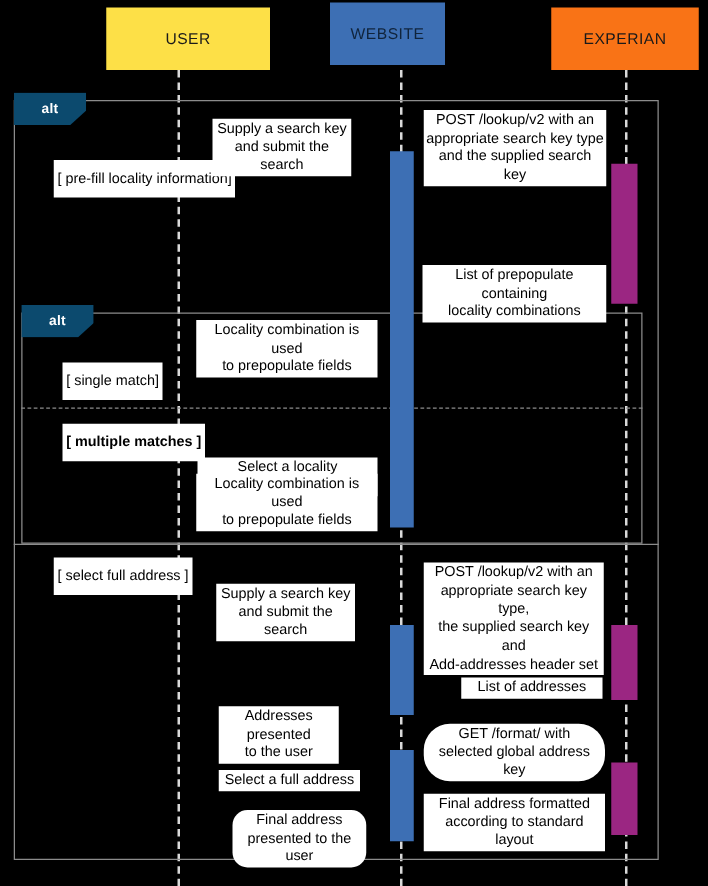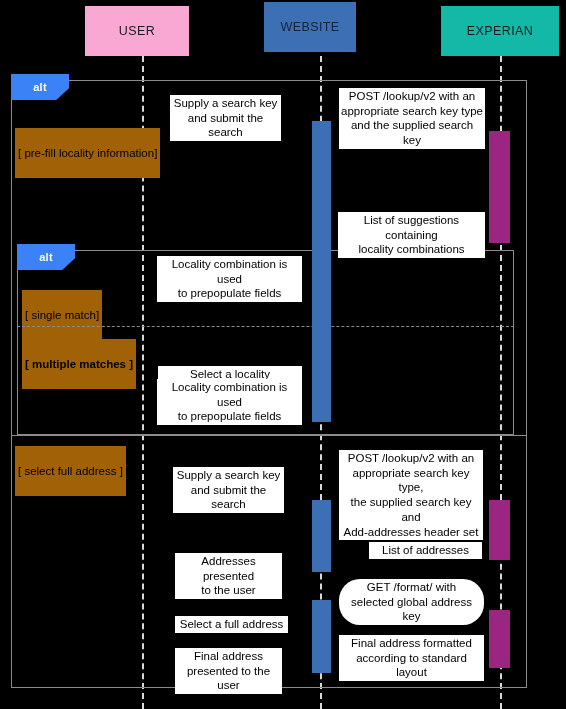--- a/index.html
+++ b/index.html
@@ -46,38 +46,39 @@
   
   .frame {
     position: absolute;
     box-sizing: border-box;
     border: 1px solid #8c8c8c;
     background: transparent;
   }
   .frame-tab {
     position: absolute;
     box-sizing: border-box;
-    background: #3b82f6;
+    background: #0c4a6e;
     color: #ffffff;
     font-size: 11px;
     font-weight: bold;
     display: flex;
     align-items: center;
     justify-content: center;
     clip-path: polygon(0 0, 100% 0, 100% 55%, 78% 100%, 0 100%);
     letter-spacing: .3px;
   }
   .guard {
     position: absolute;
-    background: #a16207;
+    background: #ffffff;
     color: #000000;
     font-size: 11.5px;
-    padding: 18px 3px;
+    padding: 8px 3px;
     white-space: nowrap;
     line-height: 1.25;
+    margin-left: 28px;
   }
   .divider {
     position: absolute;
     height: 0;
     border-top: 1px solid #8c8c8c;
   }
   .divider-dashed {
     position: absolute;
     height: 0;
     border-top: 1px dashed #8c8c8c;
@@ -95,23 +96,23 @@
     padding: 1px 2px;
     white-space: pre-line;
   }
 </style>
 </head>
 <body>
 
 <div id="diagram">
 
   <div id="participants-layer">
-      <div class="participant" style="left: 85px; top: 6px; width: 104px; height: 50px; background: #f9a8d4; color: rgb(26, 26, 26);">USER</div>
+      <div class="participant" style="left: 85px; top: 6px; width: 131px; height: 50px; background: #fde047; color: rgb(26, 26, 26);">USER</div>
       <div class="participant" style="left: 264px; top: 2px; width: 92px; height: 50px; background: rgb(61, 111, 180); color: rgb(16, 36, 60);">WEBSITE</div>
-      <div class="participant" style="left: 441px; top: 6px; width: 118px; height: 50px; background: #14b8a6; color: rgb(26, 26, 26);">EXPERIAN</div>
+      <div class="participant" style="left: 441px; top: 6px; width: 118px; height: 50px; background: #f97316; color: rgb(26, 26, 26);">EXPERIAN</div>
     </div>
 
   <div id="lifelines-layer">
       <div class="lifeline" style="left: 142px; top: 56px; height: 653px;"></div>
       <div class="lifeline" style="left: 320px; top: 56px; height: 653px;"></div>
       <div class="lifeline" style="left: 500px; top: 56px; height: 653px;"></div>
     </div>
 
   <div id="fragments-layer">
       <div class="frame" style="left: 11px; top: 80px; width: 516px; height: 608px;"></div>
@@ -134,38 +135,38 @@
       <div class="activation" style="left: 312px; top: 600px; width: 19px; height: 73px; background: rgb(61, 111, 180);"></div>
       <div class="activation" style="left: 489px; top: 610px; width: 21px; height: 58px; background: rgb(155, 38, 130);"></div>
     </div>
 
   <div id="messages-layer">
       <div class="msg" style="left: 170px; top: 95px; width: 111px; min-height: 31px;">Supply a search key
 and submit the search</div>
       <div class="msg" style="left: 339px; top: 88px; width: 146px; min-height: 44px;">POST /lookup/v2 with an
 appropriate search key type
 and the supplied search key</div>
-      <div class="msg" style="left: 338px; top: 212px; width: 147px; min-height: 31px;">List of suggestions containing
+      <div class="msg" style="left: 338px; top: 212px; width: 147px; min-height: 31px;">List of prepopulate containing
 locality combinations</div>
       <div class="msg" style="left: 157px; top: 256px; width: 145px; min-height: 31px;">Locality combination is used
 to prepopulate fields</div>
       <div class="msg" style="left: 158px; top: 343px; width: 144px; min-height: 16px; margin-top: 23px;">Select a locality combination</div>
       <div class="msg" style="left: 157px; top: 379px; width: 145px; min-height: 31px;">Locality combination is used
 to prepopulate fields</div>
       <div class="msg" style="left: 173px; top: 467px; width: 111px; min-height: 31px;">Supply a search key
 and submit the search</div>
       <div class="msg" style="left: 339px; top: 450px; width: 144px; min-height: 58px;">POST /lookup/v2 with an
 appropriate search key type,
 the supplied search key and
 Add-addresses header set</div>
-      <div class="msg" style="left: 175px; top: 553px; width: 107px; min-height: 31px;">Addresses presented
+      <div class="msg" style="left: 175px; top: 565px; width: 96px; min-height: 31px;">Addresses presented
 to the user</div>
       <div class="msg" style="left: 369px; top: 542px; width: 113px; min-height: 16px;">List of addresses</div>
       <div class="msg" style="left: 175px; top: 616px; width: 113px; min-height: 16px;">Select a full address</div>
       <div class="msg" style="left: 339px; top: 579px; width: 145px; min-height: 31px; border-radius: 21px;">GET /format/ with
 selected global address key</div>
       <div class="msg" style="left: 339px; top: 635px; width: 145px; min-height: 31px;">Final address formatted
 according to standard layout</div>
-      <div class="msg" style="left: 175px; top: 648px; width: 107px; min-height: 31px;">Final address
+      <div class="msg" style="left: 186px; top: 648px; width: 107px; min-height: 31px; border-radius: 12px;">Final address
 presented to the user</div>
     </div>
 
 </div>
 
 </body></html>

